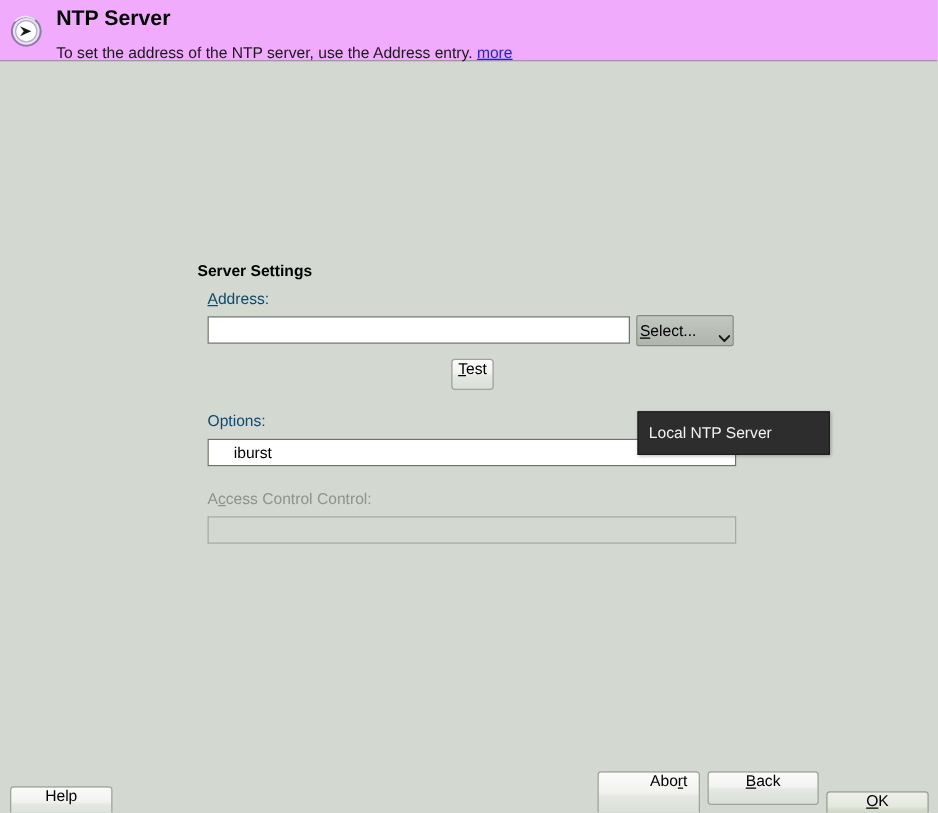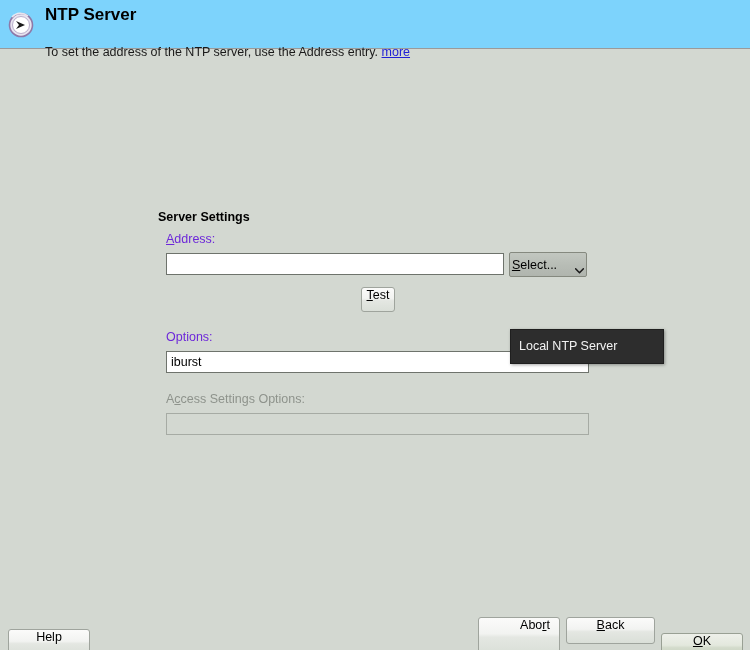--- a/index.html
+++ b/index.html
@@ -16,21 +16,21 @@
     overflow: hidden;
     position: relative;
   }
 
   
   .header {
     position: absolute;
     left: 0; top: 0;
     width: 750px;
     height: 49px;
-    background: #7dd3fc;
+    background: #f0abfc;
     border-bottom: 1px solid #9a9a9a;
     box-sizing: border-box;
   }
   .header-icon {
     position: absolute;
     left: 8px;
     top: 12px;
     width: 26px;
     height: 26px;
   }
@@ -43,21 +43,21 @@
     font-size: 17px;
     font-weight: bold;
     color: #000000;
     letter-spacing: 0px;
     line-height: 22px;
   }
   .header-sub {
     font-size: 12.5px;
     color: #1a1a1a;
     line-height: 16px;
-    margin-top: 18px;
+    margin-top: 8px;
   }
   .header-sub a {
     color: #2121d6;
     text-decoration: underline;
     cursor: pointer;
   }
 
   
   .content {
     position: absolute;
@@ -72,37 +72,37 @@
     left: 158px;
     top: 160px;
     font-size: 12.5px;
     font-weight: bold;
     color: #000000;
   }
 
   .field-label {
     position: absolute;
     font-size: 12.5px;
-    color: #6d28d9;
+    color: #0c4a6e;
     white-space: nowrap;
   }
   .field-label.disabled {
     color: #8e938c;
   }
   .mn { text-decoration: underline; }
 
   .text-input {
     position: absolute;
     box-sizing: border-box;
     background: #ffffff;
     border: 1px solid #6e736c;
     font-family: "Liberation Sans", sans-serif;
     font-size: 12.5px;
     color: #000000;
-    padding: 0 4px;
+    padding: 0 20px;
     outline: none;
   }
   .text-input:disabled {
     background: #d3d8d1;
     border: 1px solid #a6aba4;
     color: #8e938c;
   }
 
   
   #address-input {
@@ -239,21 +239,21 @@
   </button>
 
   <button class="btn" id="test-btn">
     <span><span class="mn">T</span><span>est</span></span>
   </button>
 
   <div class="field-label" style="left:166px; top:280px;">Options:</div>
 
   <input class="text-input" id="options-input" type="text" style="left: 166px; top: 301px; width: 423px; height: 22px;" value="iburst">
 
-  <div class="field-label disabled" style="left:166px; top:342px;"><span>A</span><span class="mn">c</span><span>cess Settings Options:</span></div>
+  <div class="field-label disabled" style="left:166px; top:342px;"><span>A</span><span class="mn">c</span><span>cess Control Control:</span></div>
 
   <input class="text-input" id="acl-input" type="text" disabled="" style="left: 166px; top: 363px; width: 423px; height: 22px;" value="">
 
   <div class="menu">
     <div class="menu-item">Local NTP Server</div>
   </div>
 
 </div>
 
 <button class="btn" id="help-btn">

